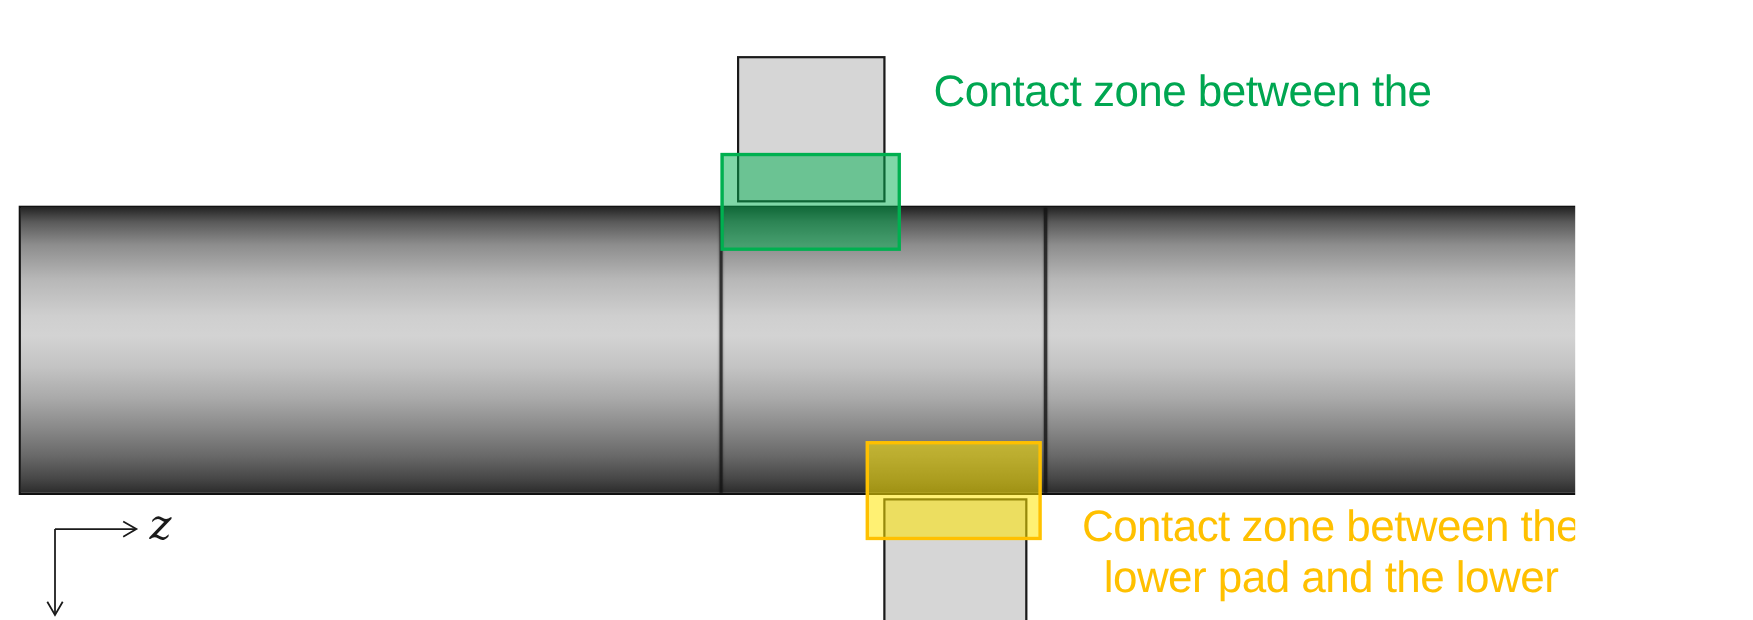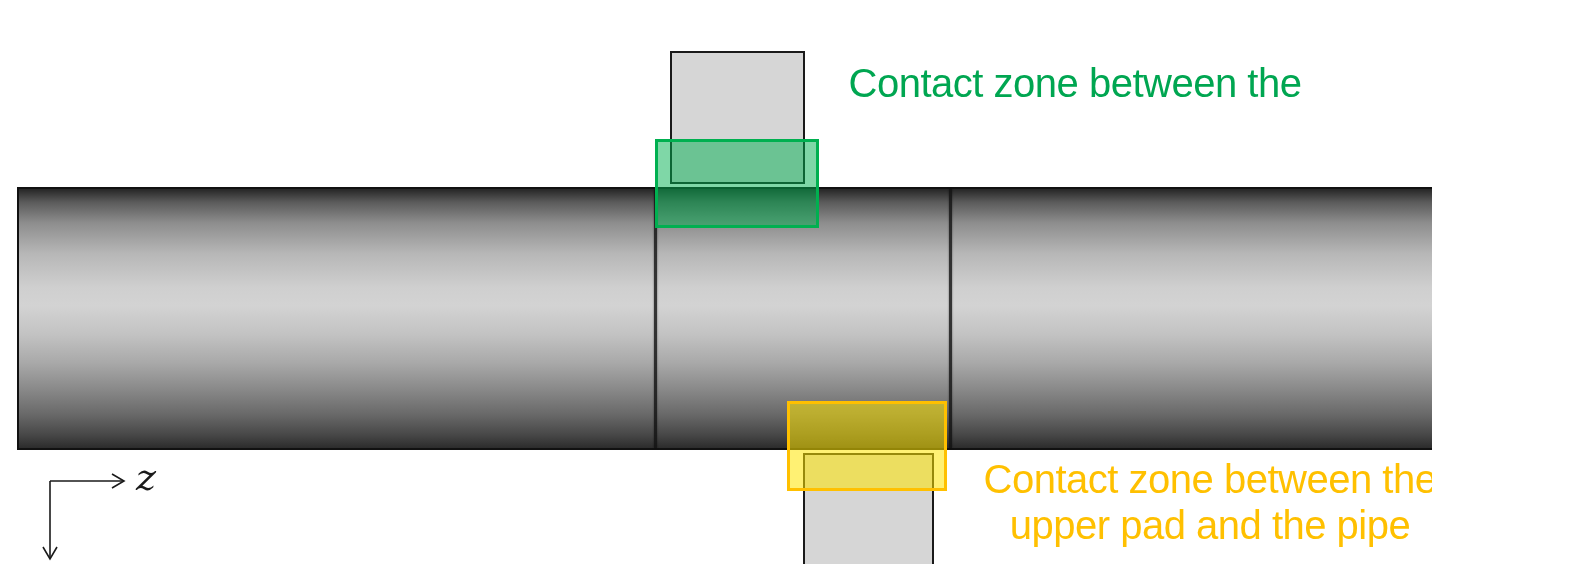--- a/index.html
+++ b/index.html
@@ -104,21 +104,21 @@
   <div class="pad pad-lower"></div>
 
   <div class="zone zone-upper"></div>
   <div class="zone zone-lower"></div>
 
   <div class="note note-upper">
     <span>Contact zone between the</span>
   </div>
   <div class="note note-lower">
     <span>Contact zone between the</span>
-    <span>upper pad and the pipe</span>
+    <span>lower pad and the lower</span>
   </div>
 
   <svg class="axes-svg" width="110" height="110" viewBox="0 0 110 110">
     <g stroke="#1a1a1a" stroke-width="1.6" fill="none">
 
       <g>
         <line x1="16" y1="17" x2="89" y2="17"></line>
         <polyline points="78,10 90,17 78,24"></polyline>
       </g>
 

